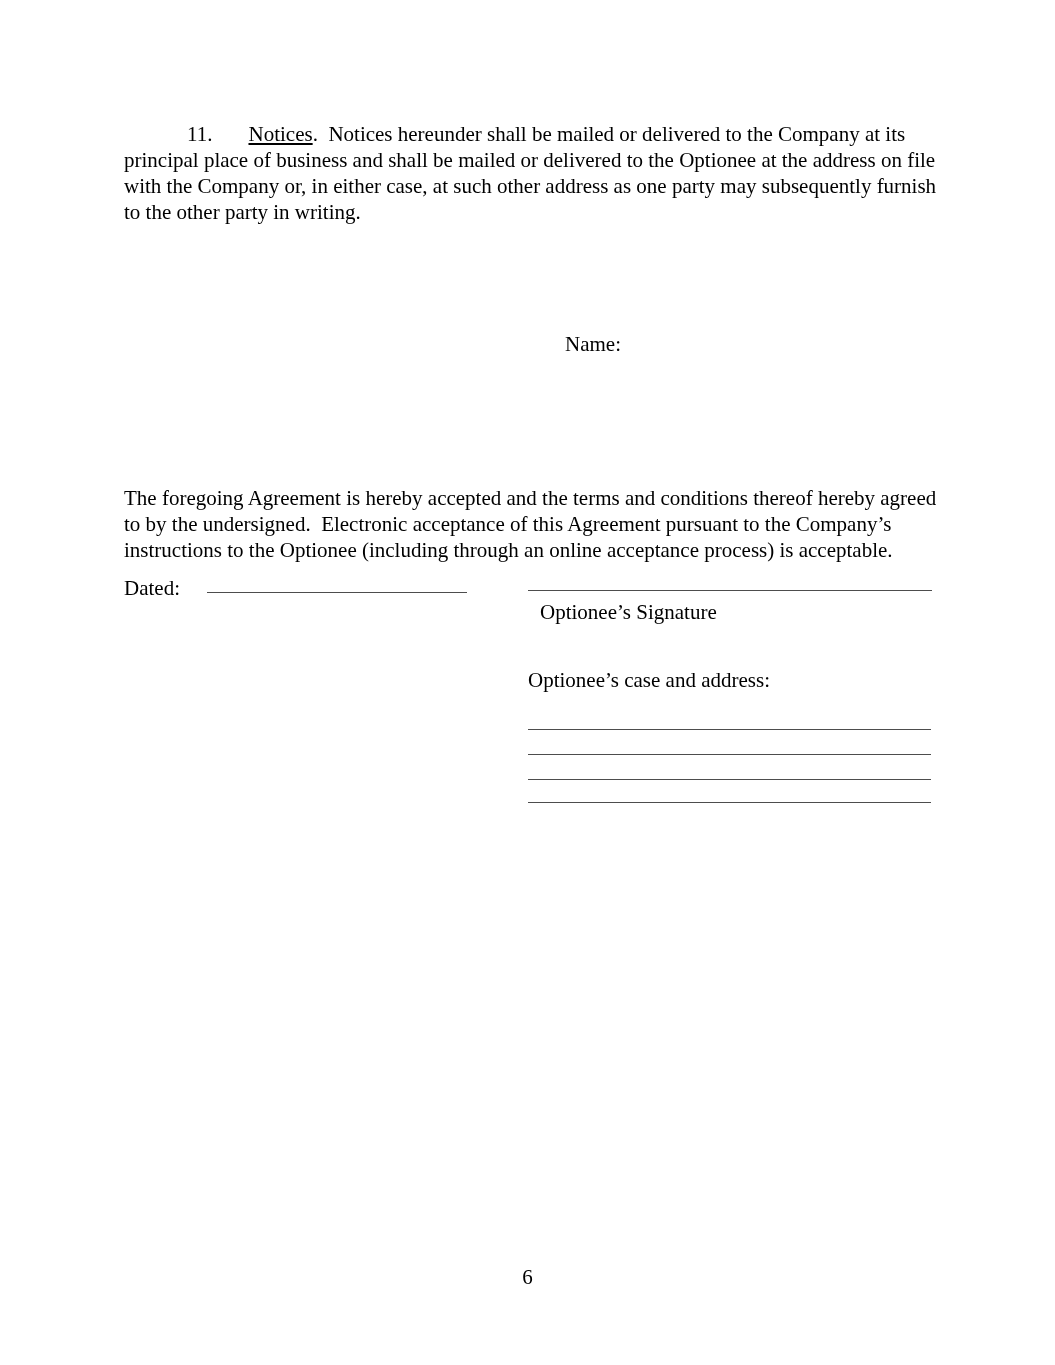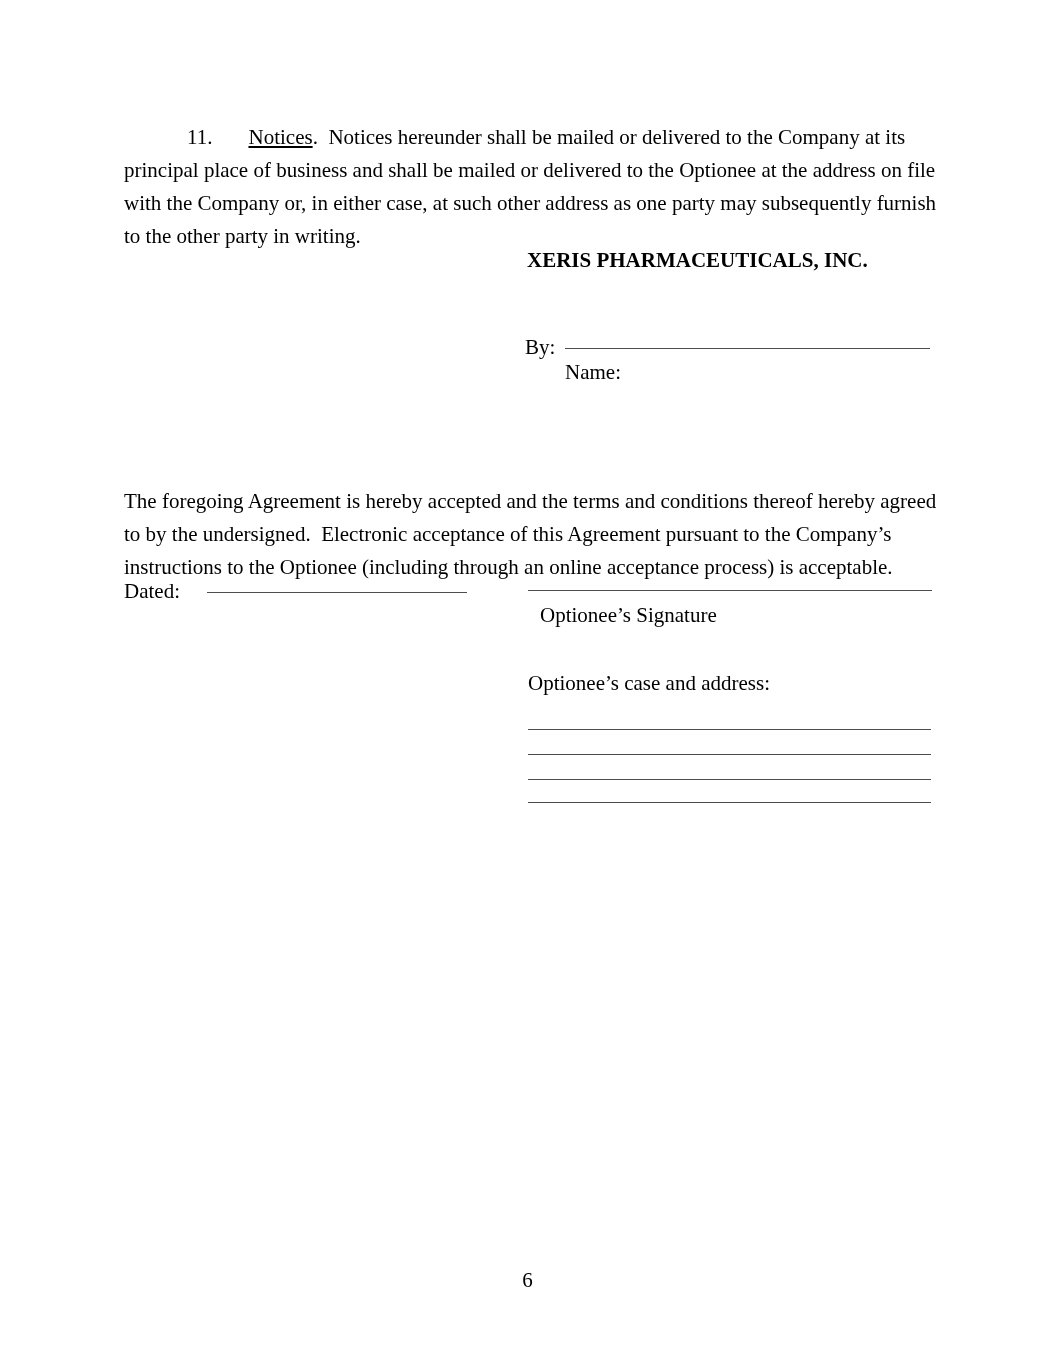--- a/index.html
+++ b/index.html
@@ -7,21 +7,21 @@
     padding: 0;
     background: #ffffff;
   }
   .page {
     position: relative;
     width: 1055px;
     height: 1365px;
     background: #ffffff;
     font-family: "Liberation Serif", serif;
     font-size: 21px;
-    line-height: 33px;
+    line-height: 26px;
     color: #000000;
     overflow: hidden;
   }
   .para {
     position: absolute;
     margin: 0;
     white-space: pre-wrap;
   }
   #p1 { left: 124px; top: 121px; width: 815px; }
   #p2 { left: 124px; top: 441px; width: 815px; margin-top: 44px; }
@@ -77,27 +77,22 @@
     text-align: center;
   }
 </style>
 </head>
 <body>
 
 <div class="page">
 
   <p class="para" id="p1"><span class="tab-a"></span><span>11.</span><span class="tab-b"></span><span class="underlined">Notices</span><span>.  </span><span>Notices hereunder shall be mailed or delivered to the Company at its principal place of business and shall be mailed or delivered to the Optionee at the address on file with the Company or, in either case, at such other address as one party may subsequently furnish to the other party in writing.</span></p>
 
-  <div class="company">XERIS PHARMACEUTICALS, INC.</div>
 
   <div class="sig-block">
-    <div class="by-row">
-        <span>By:</span>
-        <span class="sig-line"></span>
-      </div>
     <div class="indent-row">Name:</div>
   </div>
 
   <p class="para" id="p2"><span>The foregoing Agreement is hereby accepted and the terms and conditions thereof hereby agreed to by the undersigned.  Electronic acceptance of this Agreement pursuant to the Company’s instructions to the Optionee (including through an online acceptance process) is acceptable.</span></p>
 
   <div class="abs-label" id="dated-label">Dated:</div>
   <div class="rule" id="date-rule"></div>
 
   <div class="rule" id="optionee-sig-rule"></div>
   <div class="abs-label" id="optionee-caption">Optionee’s Signature</div>

